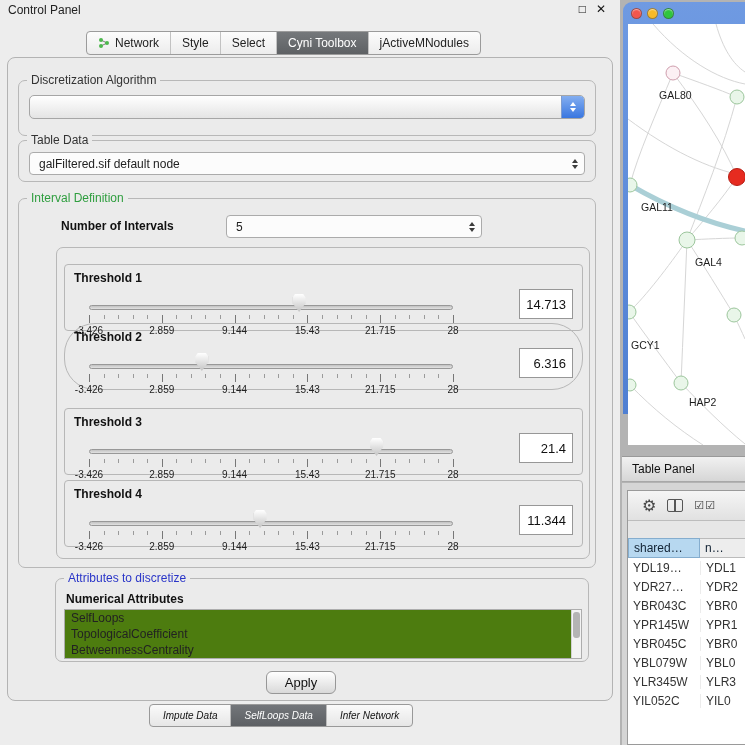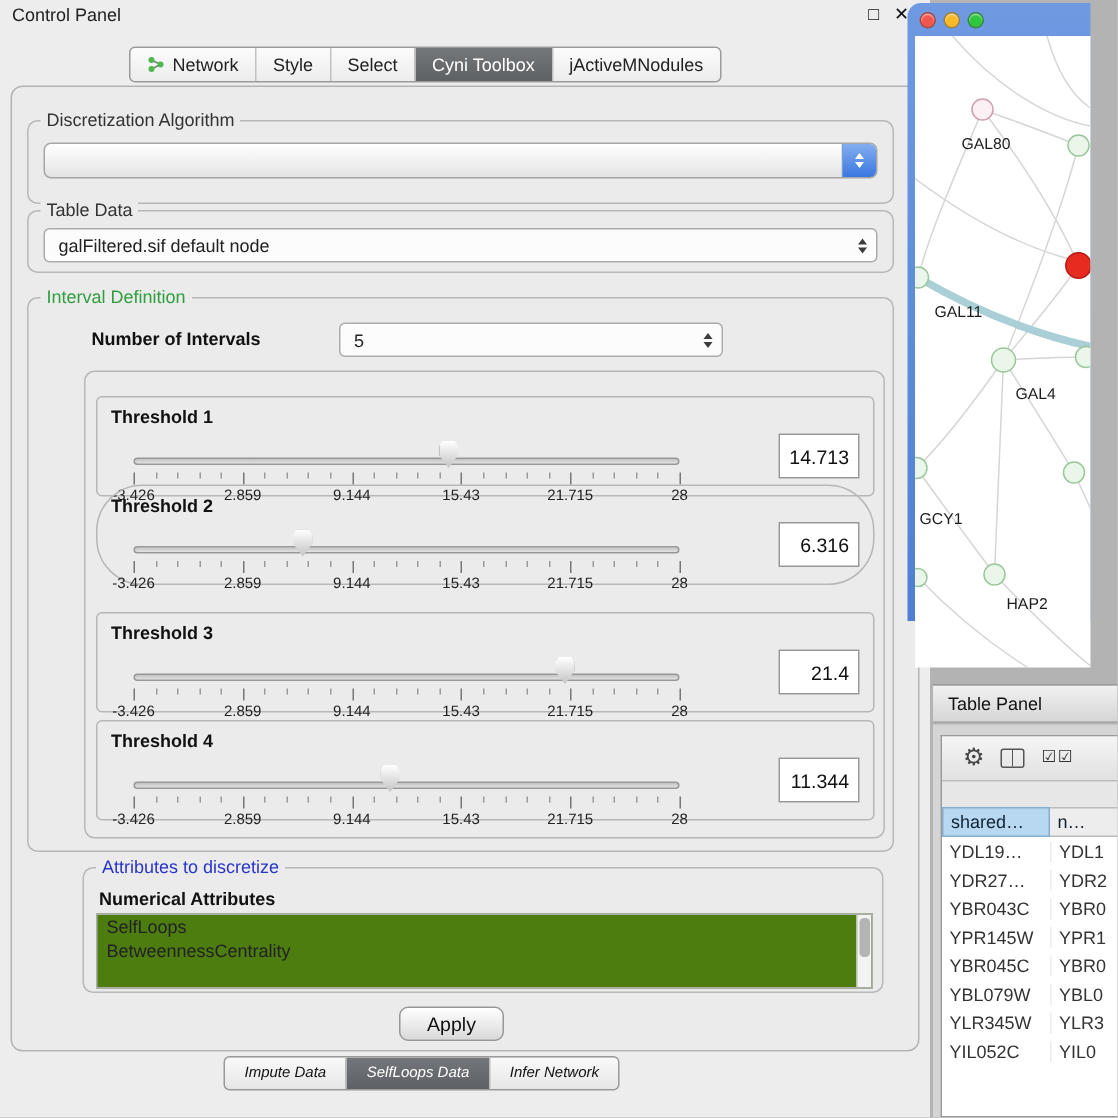--- a/index.html
+++ b/index.html
@@ -87,21 +87,21 @@
   .apply-btn{position:absolute;left:266px;top:671px;width:70px;height:23px;border:1px solid #979797;
     border-radius:6px;background:linear-gradient(#ffffff,#d9d9d9);font-size:13px;color:#111;cursor:pointer;}
 
   .bottom-tabs{position:absolute;left:149px;top:704px;height:23px;display:flex;border:1px solid #999;
     border-radius:4px;overflow:hidden;font-size:10px;background:linear-gradient(#fafafa,#e6e6e6);font-style:italic;}
   .btab{display:flex;align-items:center;padding:0 13px;color:#111;cursor:pointer;white-space:nowrap;}
   .btab+.btab{border-left:1px solid #bbb;}
   .btab.selected{background:linear-gradient(#73767a,#5d6064);color:#fff;}
 
   
-  .network-window{position:absolute;left:605px;top:2px;width:122px;height:412px;
+  .network-window{position:absolute;left:623px;top:2px;width:122px;height:412px;
     background:linear-gradient(#6f9ae2,#4f7fd2);border-radius:9px 0 0 0;}
   .lights{position:absolute;left:8px;top:6px;display:flex;gap:5px;}
   .light{width:11px;height:11px;border-radius:50%;border:1px solid rgba(60,60,60,.45);
     box-shadow:inset 0 1px 1px rgba(255,255,255,.55);}
   .light.red{background:#f2574d;}
   .light.yellow{background:#f8ba28;}
   .light.green{background:#2fc53d;}
   .net-canvas{position:absolute;left:5px;top:22px;width:117px;height:421px;background:#fff;overflow:hidden;}
 
   .table-panel-header{position:absolute;left:622px;top:456px;width:123px;height:26px;
@@ -380,20 +380,21 @@
         <input class="value-box" value="11.344" style="">
       </div>
     </div>
   </div>
 
   <div class="group" style="left:55px;top:578px;width:534px;height:84px;">
     <span class="gtitle blue">Attributes to discretize</span>
     <div class="attr-label">Numerical Attributes</div>
     <div class="attr-list">
       <div class="attr-item">SelfLoops</div>
+      <div class="attr-item">TopologicalCoefficient</div>
       <div class="attr-item">BetweennessCentrality</div>
       <div class="vscroll">
         <div class="vthumb"></div>
       </div>
     </div>
   </div>
 
   <button class="apply-btn">Apply</button>
 
   <div class="bottom-tabs">

